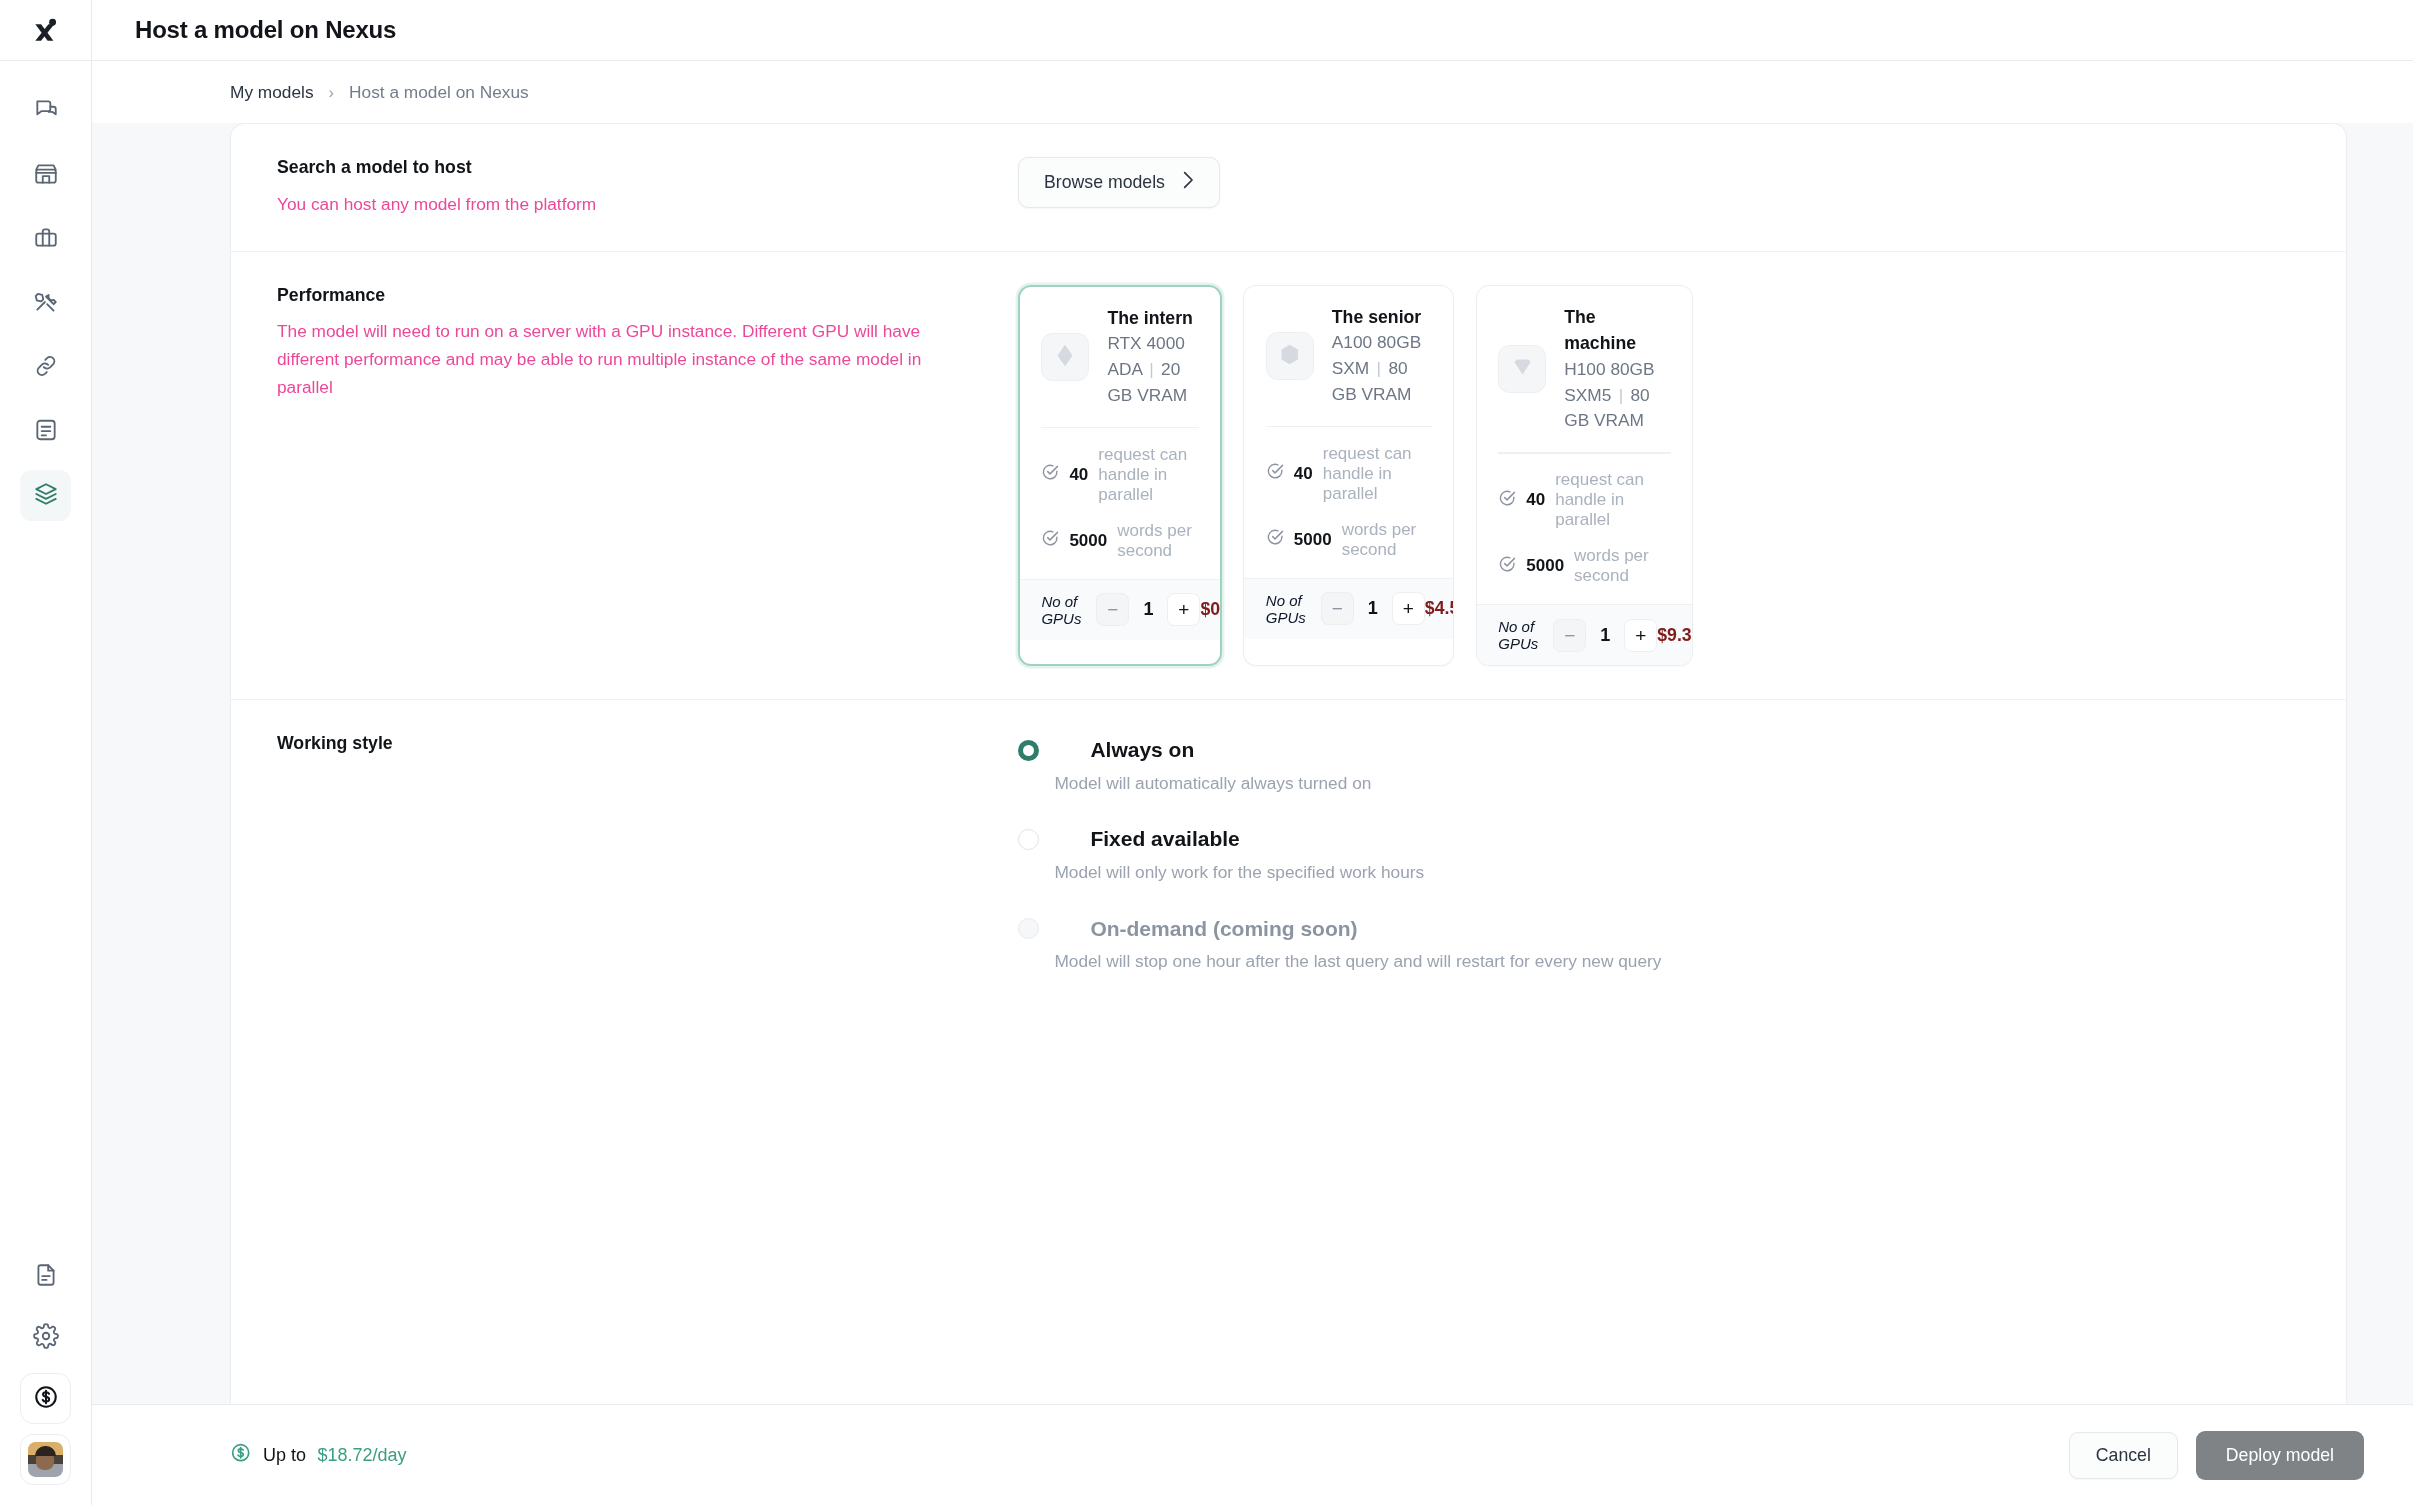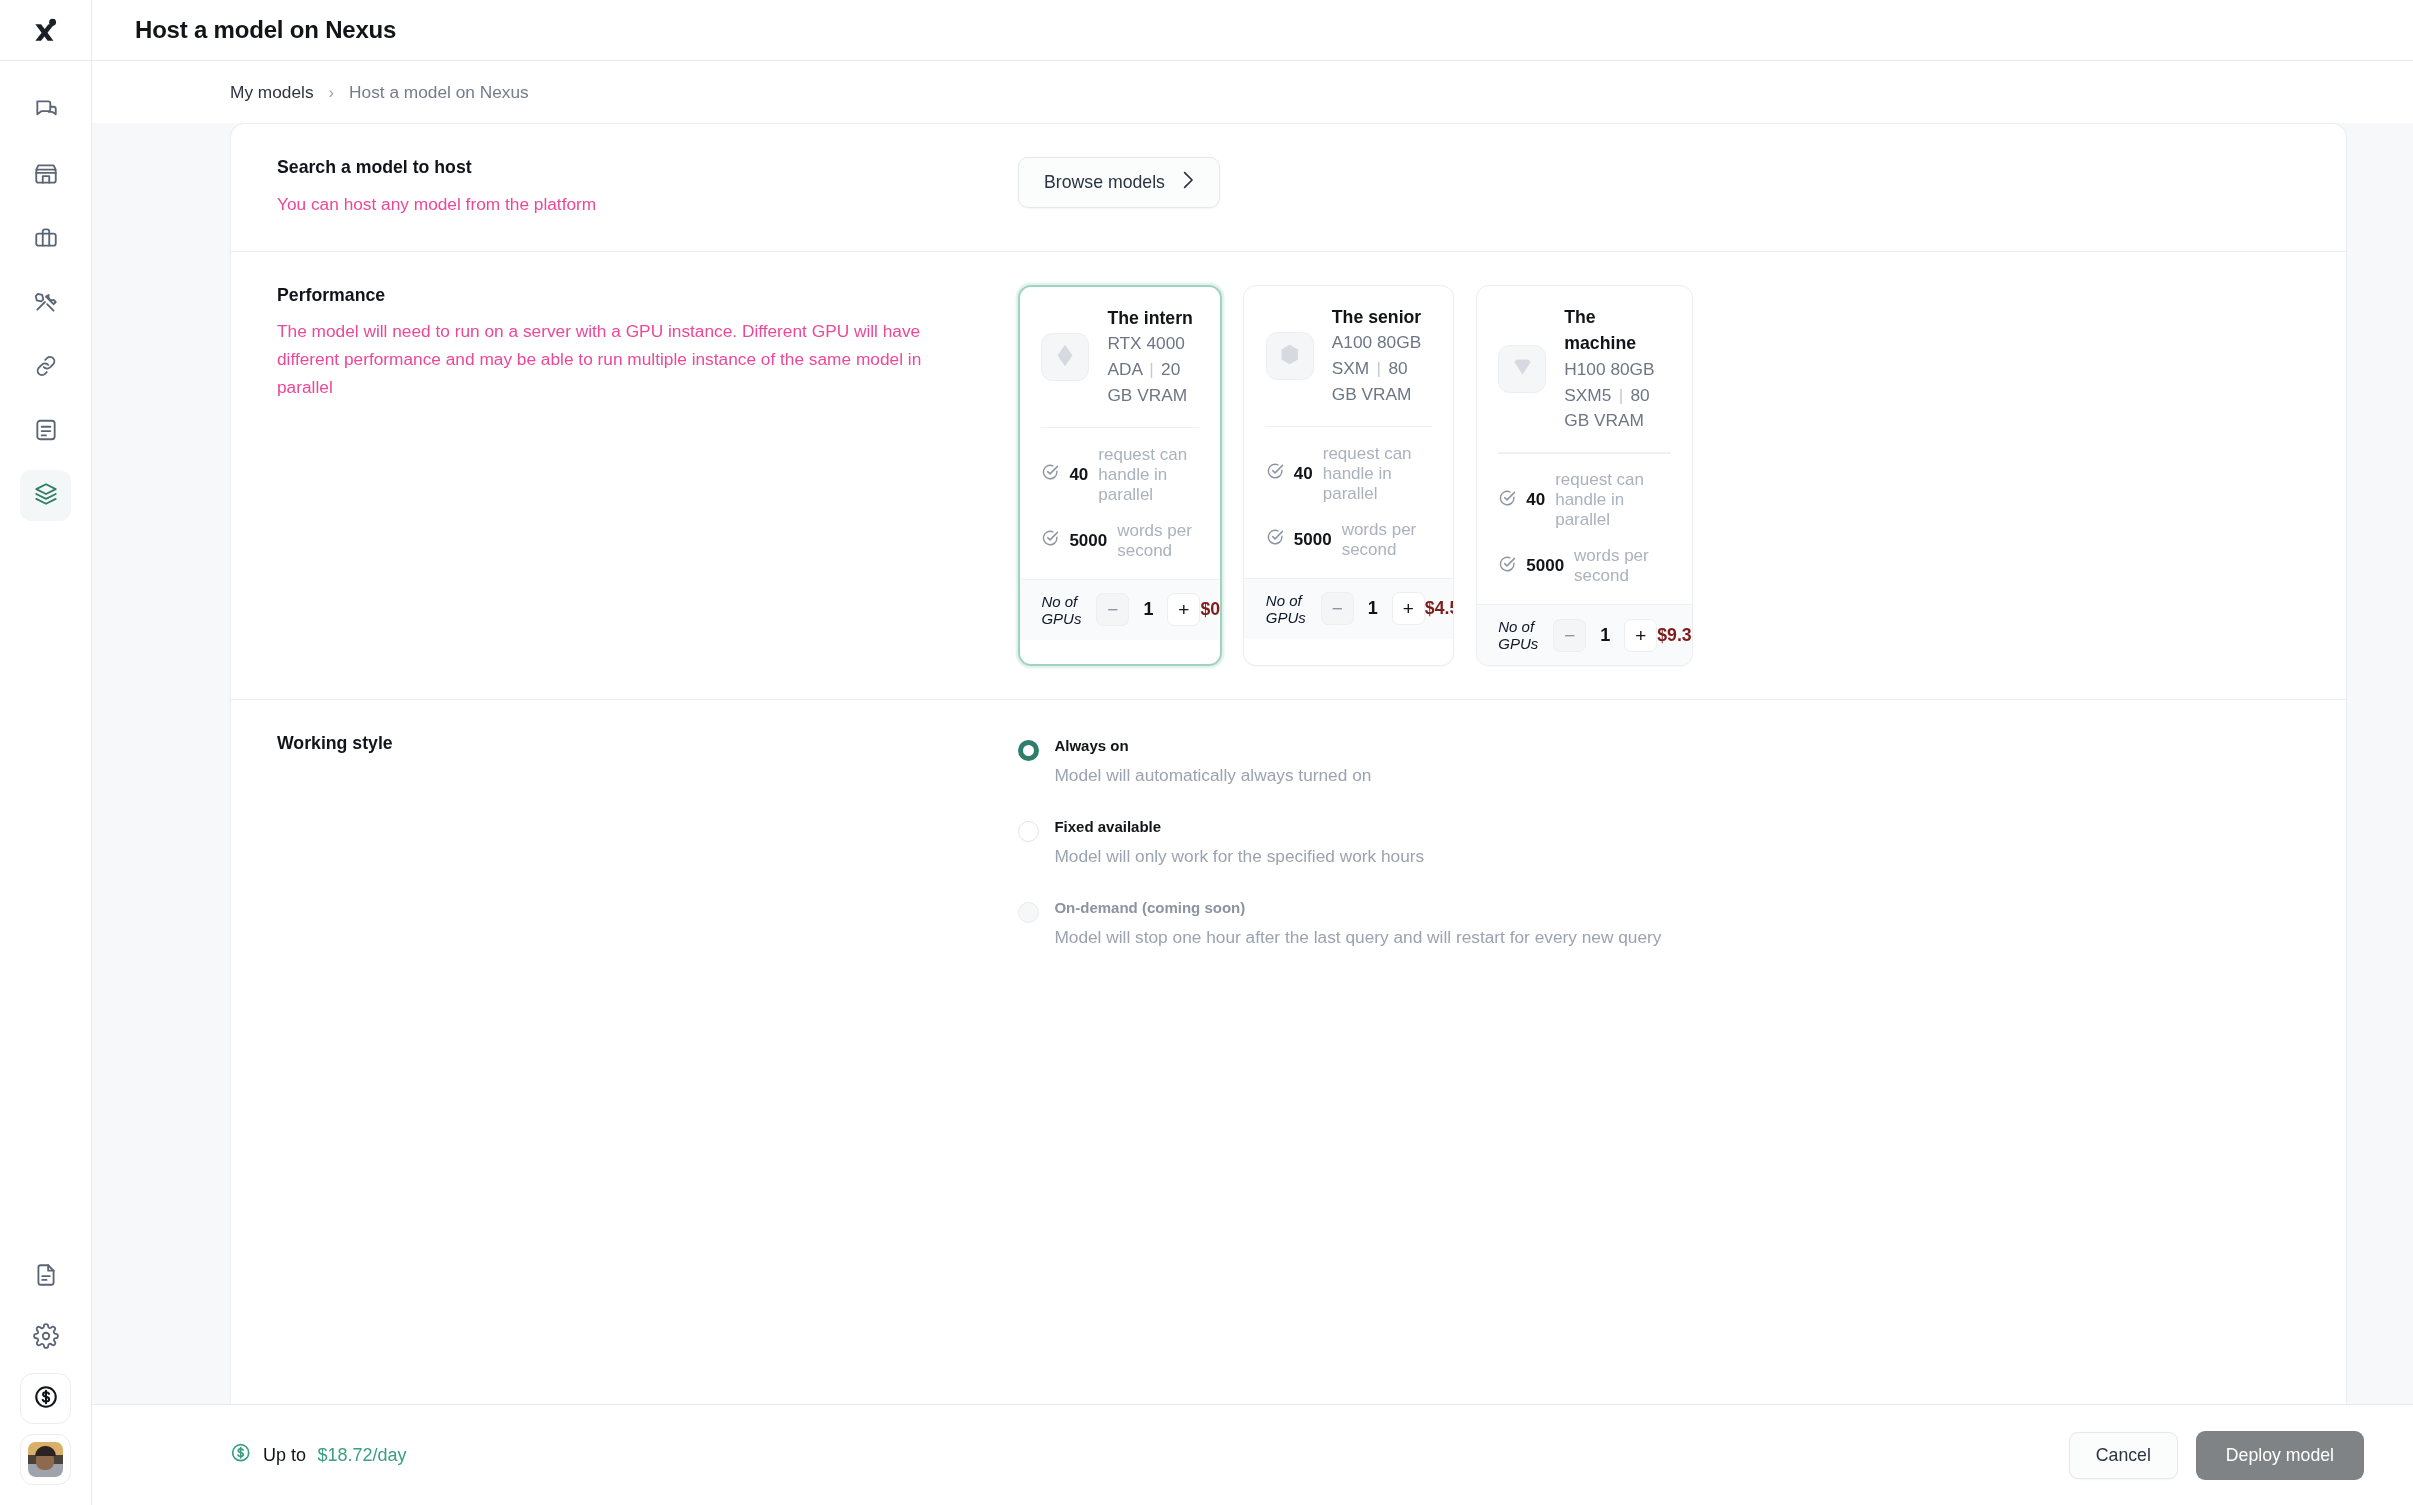--- a/index.html
+++ b/index.html
@@ -174,21 +174,21 @@
   
   .radios { display:flex; flex-direction:column; gap: 30px; padding-top: 3.3px;}
   .radio-row { display:flex; gap: 15px; align-items:flex-start; cursor:pointer;}
   .radio {
     width: 21.4px; height: 21.4px; min-width:21.4px; border-radius: 50%;
     border: 1.6px solid #dfe3e8; background:#fff; margin-top: 3.3px;
     display:flex; align-items:center; justify-content:center;
   }
   .radio.checked { border: 5.4px solid #2f7d6a; background:#fff; }
   .radio.disabled { border: 1.6px solid #e8eaee; background:#f6f7f9; }
-  .radio-label { font-size: 15px; font-weight:700; color:#111418; line-height:1.35; }
+  .radio-label { font-size: 21px; font-weight:700; color:#111418; line-height:1.35;margin-left:36px; }
   .radio-label.muted { color:#8b94a1; font-weight:700;}
   .radio-sub { font-size: 17.3px; color:#9aa3af; margin-top: 7.4px; line-height:1.35;}
 
   .working-row { border-bottom:none; }
 
   
   .footer {
     height: 102px; min-height:102px;
     border-top: 1.2px solid #e8eaed;
     display: flex; align-items: center;

